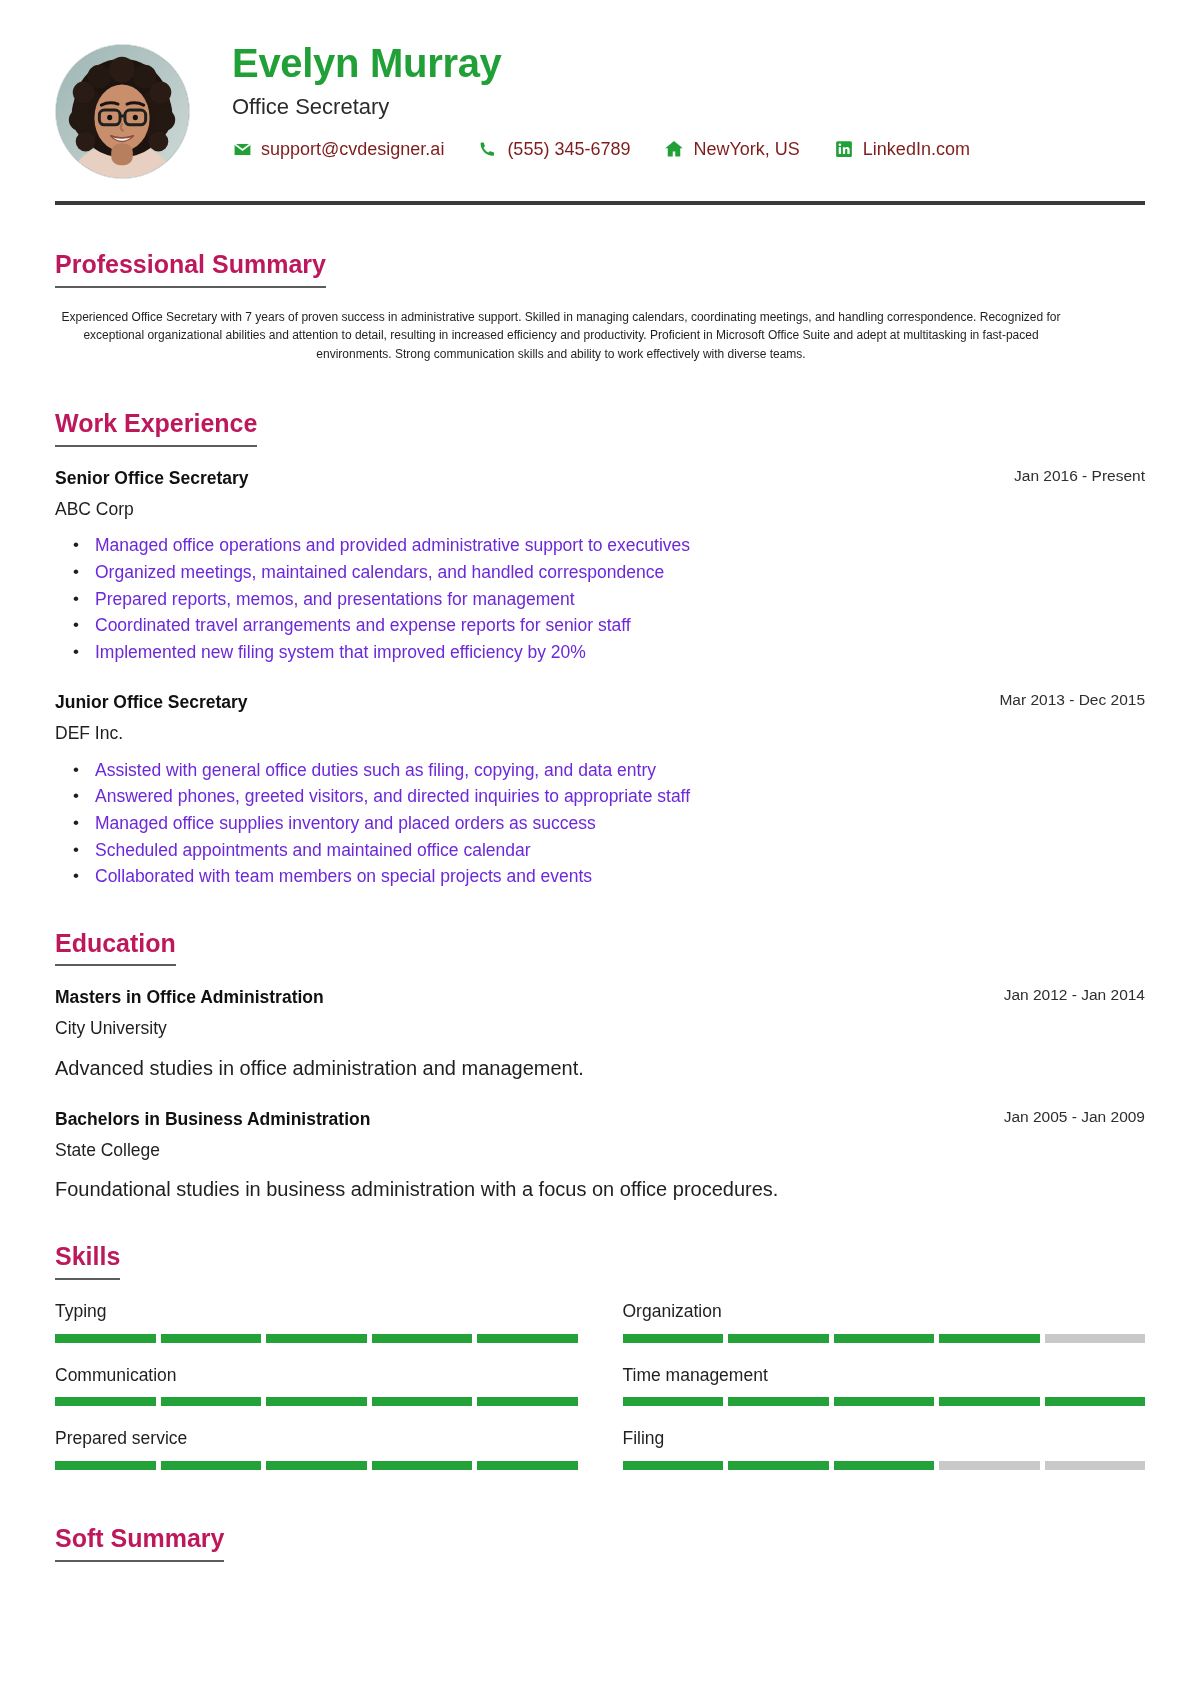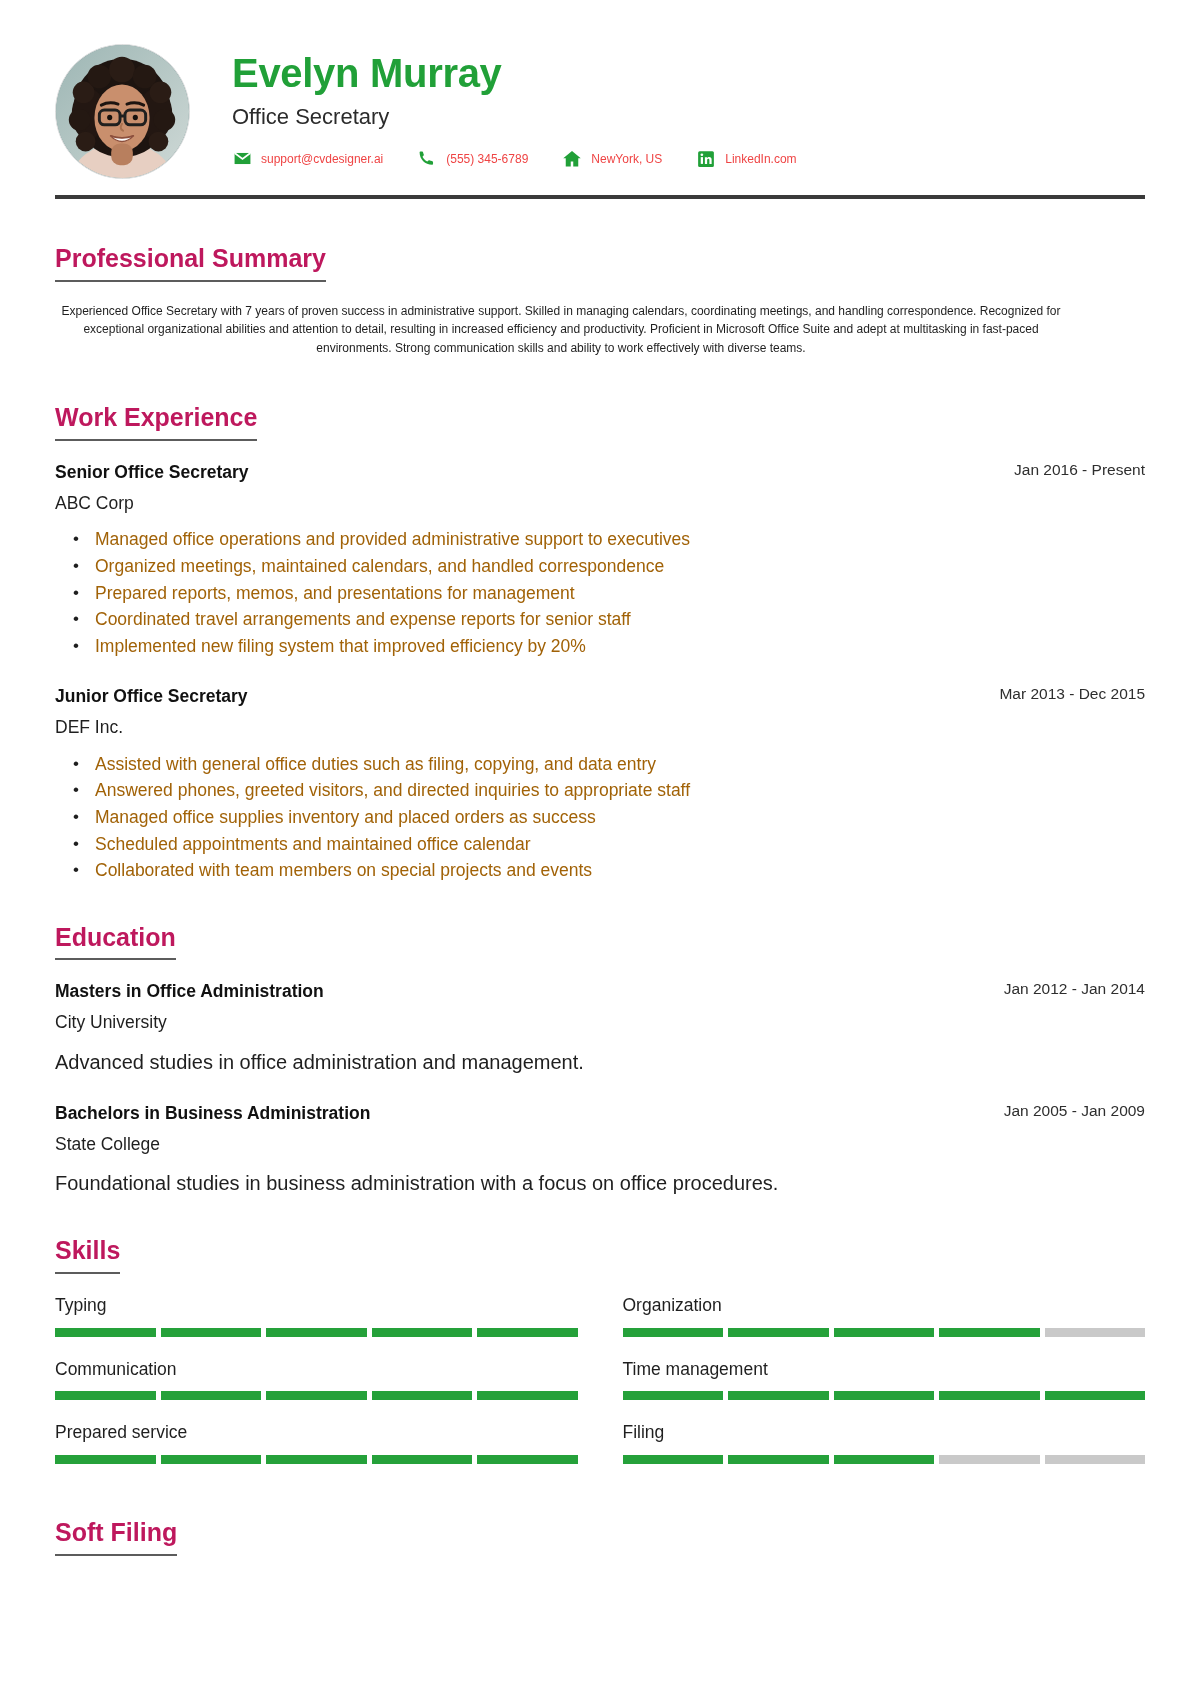--- a/index.html
+++ b/index.html
@@ -17,23 +17,23 @@
     position: relative;
     width: 1200px;
     height: 1684px;
     background: #ffffff;
     padding: 38px 55px 0 55px;
   }
 
   
   .header {
     display: flex;
-    align-items: center;
+    align-items: flex-start;
     gap: 0;
-    padding-bottom: 16px;
+    padding-bottom: 22px;
   }
 
   .avatar-wrap {
     width: 140px;
     flex: 0 0 140px;
     padding-top: 6px;
     display: flex;
     justify-content: flex-start;
   }
 
@@ -73,22 +73,22 @@
   .contacts {
     display: flex;
     align-items: center;
     margin-top: 18px;
     flex-wrap: wrap;
   }
 
   .contact {
     display: flex;
     align-items: center;
-    font-size: 12px;
-    color: #ef4444;
+    font-size: 18px;
+    color: #7f1d1d;
     margin-right: 34px;
     white-space: nowrap;
   }
   .contact:last-child { margin-right: 0; }
 
   .c-icon {
     display: inline-flex;
     align-items: center;
     justify-content: center;
     width: 20px;
@@ -177,21 +177,21 @@
     line-height: 1.4;
   }
 
   .bullets {
     margin-top: 12px;
     padding-left: 40px;
     list-style: none;
   }
   .bullets li {
     font-size: 17.5px;
-    color: #a16207;
+    color: #6d28d9;
     line-height: 1.52;
     position: relative;
     padding-left: 0;
   }
   .bullets li::before {
     content: "\2022";
     position: absolute;
     left: -22px;
     color: #1f1f1f;
     font-size: 17px;
@@ -480,18 +480,18 @@
             <span class="seg on"></span>
             <span class="seg"></span>
             <span class="seg"></span>
           </div>
         </div>
       </div>
   </div>
 
   <div class="soft-wrap">
     <div class="sec-title-wrap">
-      <span class="sec-title">Soft Filing</span>
+      <span class="sec-title">Soft Summary</span>
       <div class="sec-underline"></div>
     </div>
   </div>
 
 </div>
 
 </body></html>

